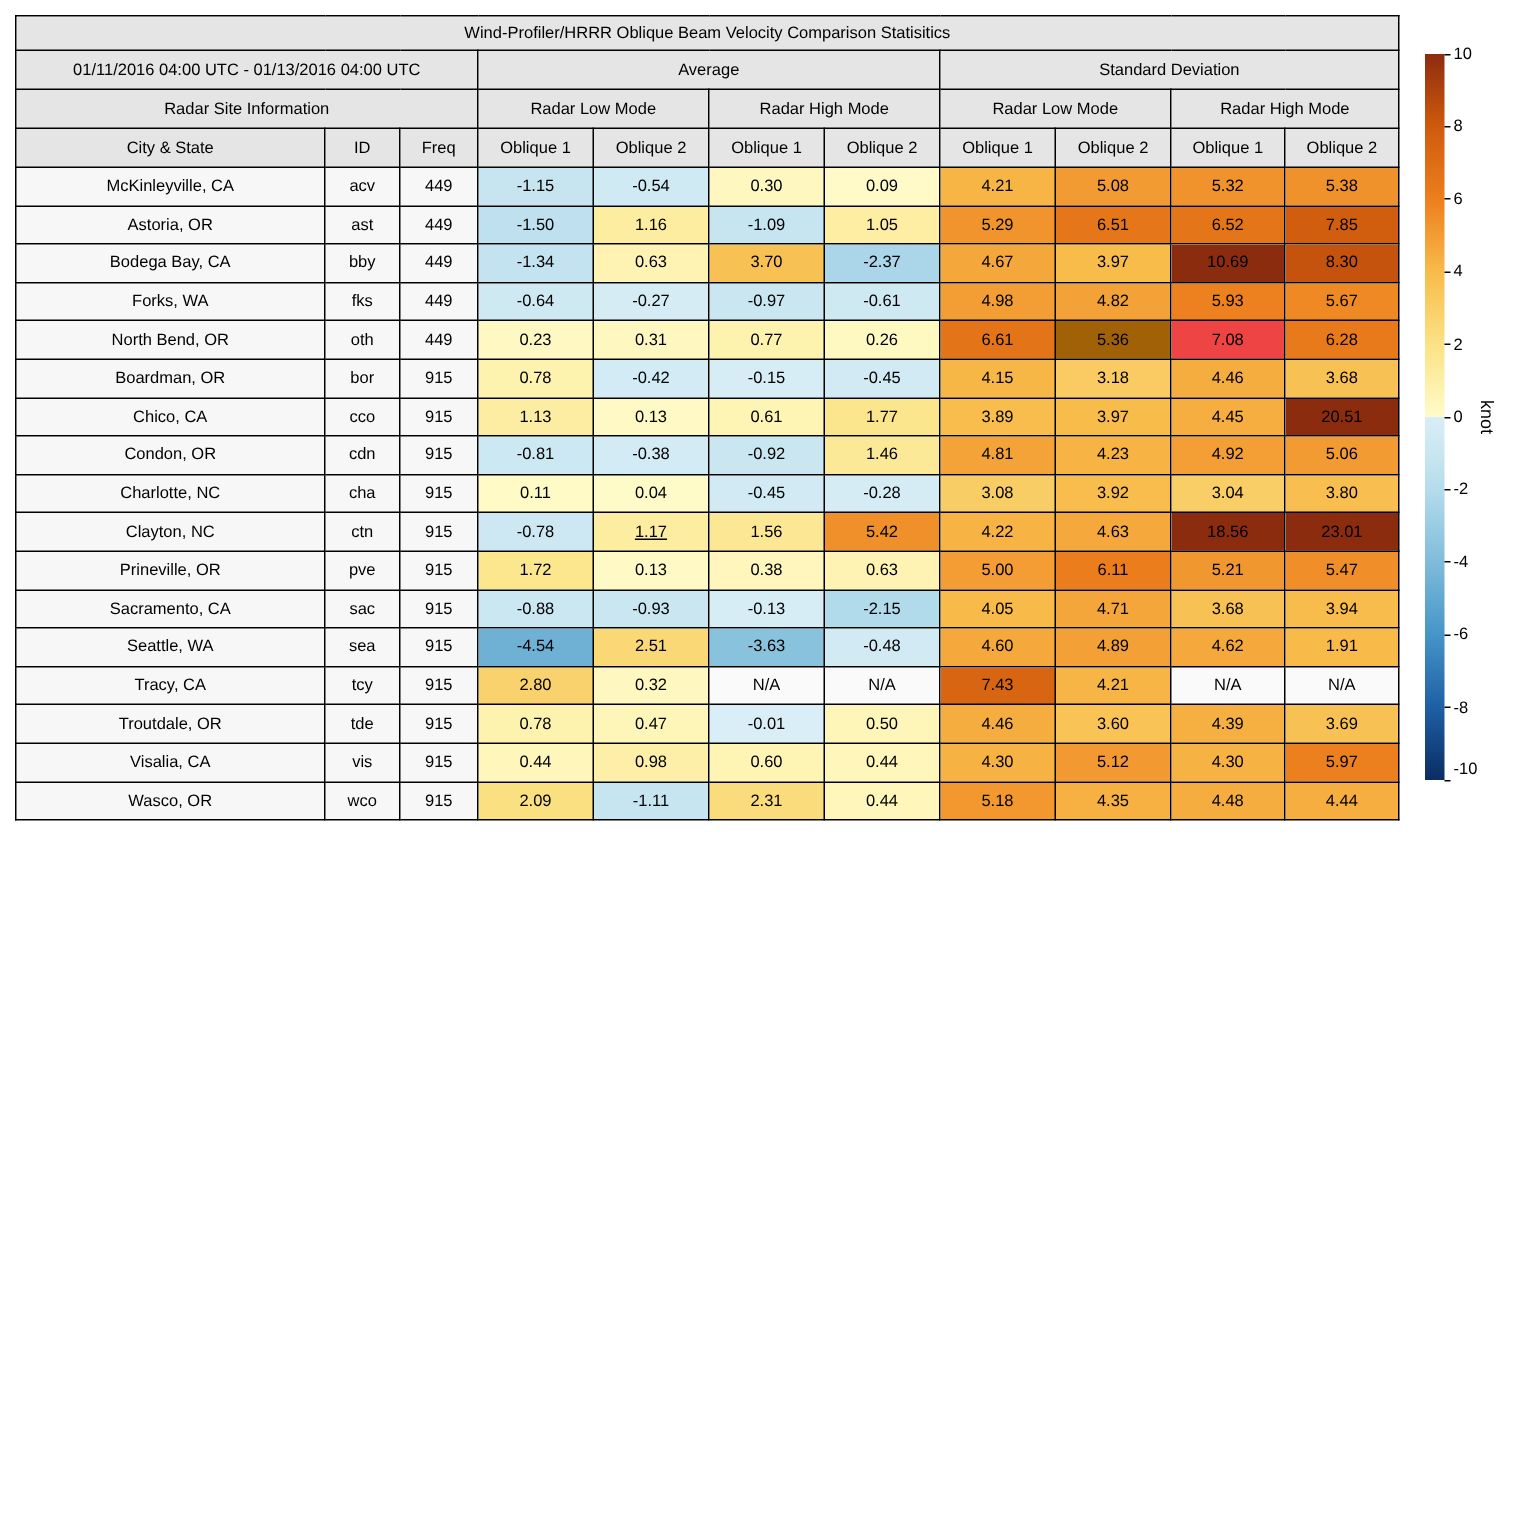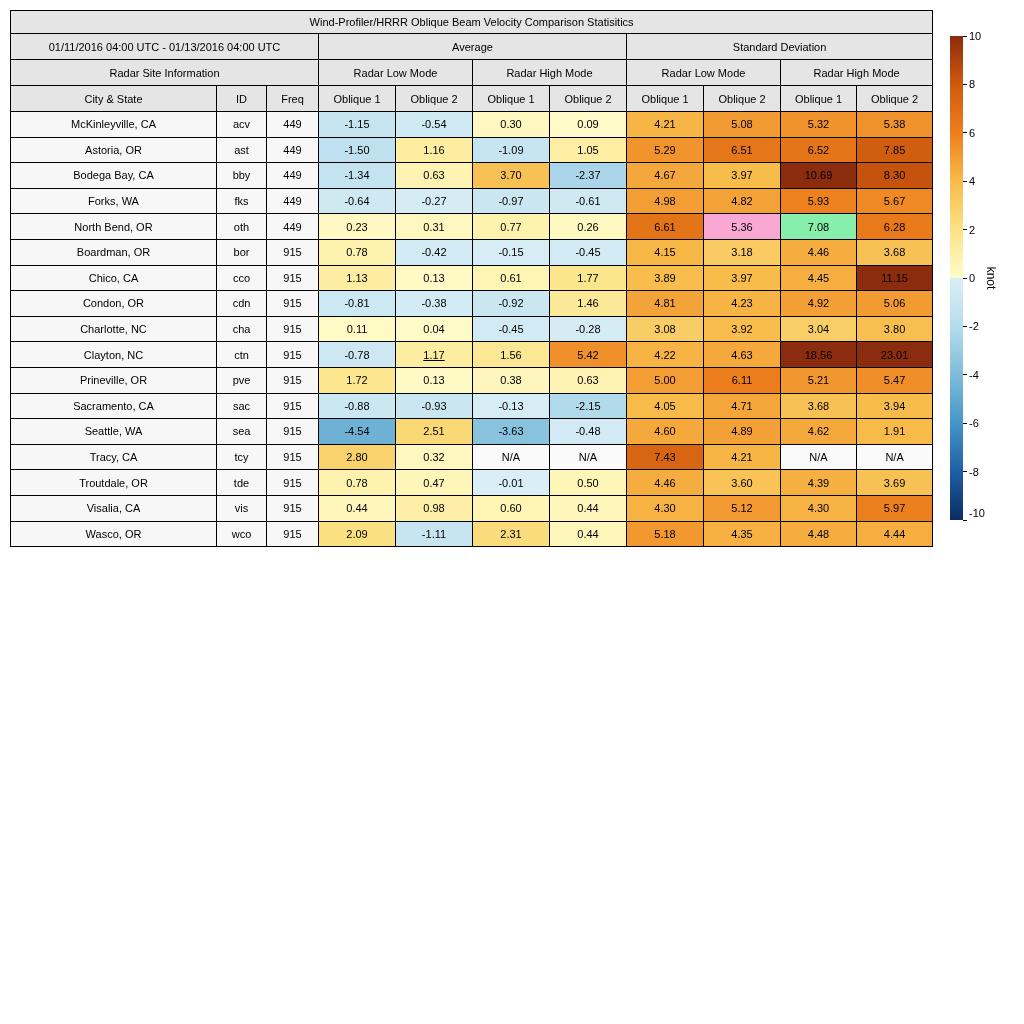--- a/index.html
+++ b/index.html
@@ -141,22 +141,22 @@
         </tr>
         <tr>
           <th class="lbl">North Bend, OR</th>
           <th class="lbl">oth</th>
           <th class="lbl">449</th>
           <td class="val" style="background: rgb(255, 248, 194);">0.23</td>
           <td class="val" style="background: rgb(254, 247, 191);">0.31</td>
           <td class="val" style="background: rgb(253, 242, 174);">0.77</td>
           <td class="val" style="background: rgb(254, 248, 193);">0.26</td>
           <td class="val" style="background: rgb(228, 116, 24);">6.61</td>
-          <td class="val" style="background: #f9a8d4;">5.36</td>
-          <td class="val" style="background: #86efac;">7.08</td>
+          <td class="val" style="background: #a16207;">5.36</td>
+          <td class="val" style="background: #ef4444;">7.08</td>
           <td class="val" style="background: rgb(233, 122, 27);">6.28</td>
         </tr>
         <tr>
           <th class="lbl">Boardman, OR</th>
           <th class="lbl">bor</th>
           <th class="lbl">915</th>
           <td class="val" style="background: rgb(253, 242, 174);">0.78</td>
           <td class="val" style="background: rgb(210, 235, 244);">-0.42</td>
           <td class="val" style="background: rgb(215, 237, 245);">-0.15</td>
           <td class="val" style="background: rgb(210, 234, 244);">-0.45</td>
@@ -169,21 +169,21 @@
           <th class="lbl">Chico, CA</th>
           <th class="lbl">cco</th>
           <th class="lbl">915</th>
           <td class="val" style="background: rgb(253, 237, 162);">1.13</td>
           <td class="val" style="background: rgb(255, 249, 197);">0.13</td>
           <td class="val" style="background: rgb(254, 244, 180);">0.61</td>
           <td class="val" style="background: rgb(251, 229, 141);">1.77</td>
           <td class="val" style="background: rgb(248, 189, 77);">3.89</td>
           <td class="val" style="background: rgb(248, 188, 75);">3.97</td>
           <td class="val" style="background: rgb(246, 174, 64);">4.45</td>
-          <td class="val" style="background: rgb(140, 44, 14);">11.15</td>
+          <td class="val" style="background: rgb(140, 44, 14);">20.51</td>
         </tr>
         <tr>
           <th class="lbl">Condon, OR</th>
           <th class="lbl">cdn</th>
           <th class="lbl">915</th>
           <td class="val" style="background: rgb(204, 232, 242);">-0.81</td>
           <td class="val" style="background: rgb(211, 235, 244);">-0.38</td>
           <td class="val" style="background: rgb(202, 231, 241);">-0.92</td>
           <td class="val" style="background: rgb(252, 233, 151);">1.46</td>
           <td class="val" style="background: rgb(244, 163, 56);">4.81</td>

